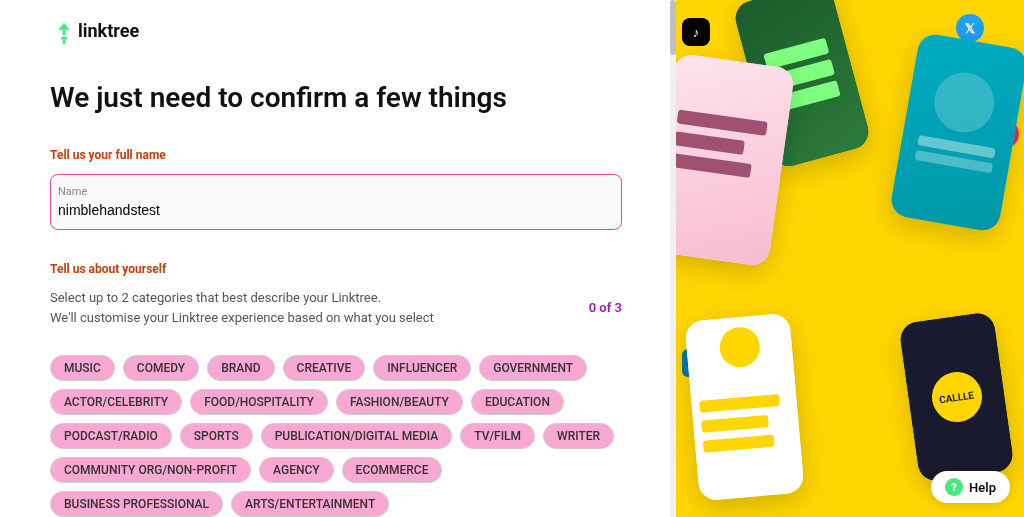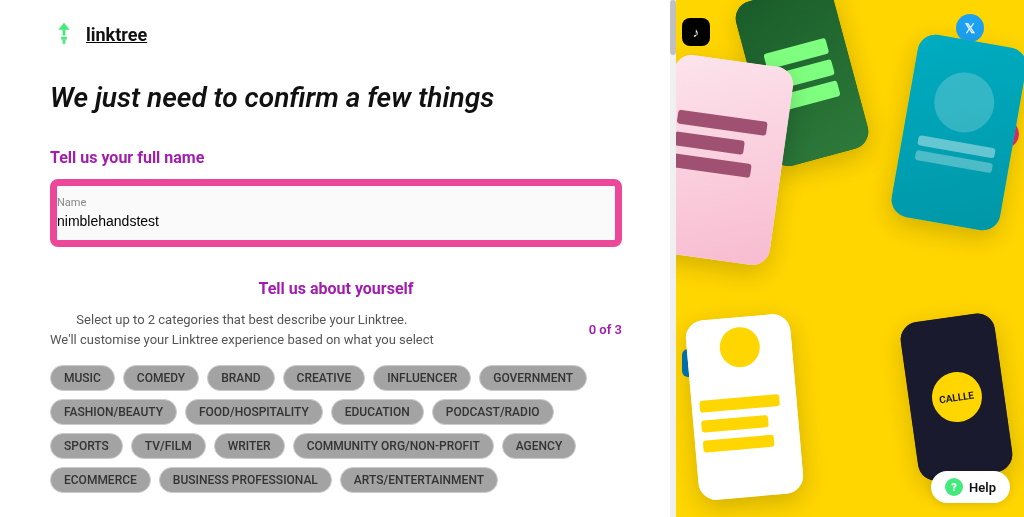--- a/index.html
+++ b/index.html
@@ -22,71 +22,67 @@
     .right-panel {
       width: 352px;
       height: 517px;
       background: #FFD600;
       flex-shrink: 0;
       position: relative;
       overflow: hidden;
     }
     .logo {
       display: flex;
-      align-items: center;
-      gap: 8px;
+      align-items: flex-start;
       margin-bottom: 32px;
-      text-decoration: underline;
     }
     .logo-icon {
       width: 28px;
       height: 28px;
     }
     .logo-text {
       font-size: 18px;
       font-weight: 700;
       color: #111;
     }
     .main-title {
       font-size: 28px;
       font-weight: 600;
       color: #111;
       margin-bottom: 32px;
       line-height: 1.3;
-      font-style: italic;
     }
     .section-label {
-      font-size: 16px;
+      font-size: 12px;
       font-weight: 700;
-      color: #a21caf;
+      color: #c2410c;
       margin-bottom: 12px;
     }
     .input-wrapper {
-      border: 7px solid #ec4899;
+      border: 1px solid #ec4899;
       border-radius: 8px;
-      padding: 10px 0;
+      padding: 10px 7px;
       margin-bottom: 32px;
       background: #fafafa;
     }
     .input-label {
       font-size: 11px;
       color: #888;
       margin-bottom: 2px;
     }
     .name-input {
       border: none;
       background: transparent;
       font-size: 14px;
       color: #000000;
       width: 100%;
       outline: none;
     }
     .about-section {
-      margin-bottom: 16px;
-      text-align: center;
+      margin-bottom: 28px;
     }
     .about-desc {
       font-size: 13px;
       color: #555;
       line-height: 1.5;
     }
     .count-row {
       display: flex;
       justify-content: space-between;
       align-items: center;
@@ -103,21 +99,21 @@
       gap: 8px;
     }
     .tag {
       border: 1.5px solid #ccc;
       border-radius: 20px;
       padding: 5px 13px;
       font-size: 12px;
       font-weight: 500;
       color: #333;
       cursor: pointer;
-      background: #a3a3a3;
+      background: #f9a8d4;
       white-space: nowrap;
       user-select: none;
     }
     
     .phones-container {
       position: relative;
       width: 100%;
       height: 100%;
     }
     .phone {
@@ -325,25 +321,27 @@
     </div>
   </div>
 
   <div class="tags-container" id="tags-container">
   <span class="tag">MUSIC</span>
       <span class="tag">COMEDY</span>
       <span class="tag">BRAND</span>
       <span class="tag">CREATIVE</span>
       <span class="tag">INFLUENCER</span>
       <span class="tag">GOVERNMENT</span>
+      <span class="tag">ACTOR/CELEBRITY</span>
+      <span class="tag">FOOD/HOSPITALITY</span>
       <span class="tag">FASHION/BEAUTY</span>
-      <span class="tag">FOOD/HOSPITALITY</span>
       <span class="tag">EDUCATION</span>
       <span class="tag">PODCAST/RADIO</span>
       <span class="tag">SPORTS</span>
+      <span class="tag">PUBLICATION/DIGITAL MEDIA</span>
       <span class="tag">TV/FILM</span>
       <span class="tag">WRITER</span>
       <span class="tag">COMMUNITY ORG/NON-PROFIT</span>
       <span class="tag">AGENCY</span>
       <span class="tag">ECOMMERCE</span>
       <span class="tag">BUSINESS PROFESSIONAL</span>
       <span class="tag">ARTS/ENTERTAINMENT</span>
     </div>
 </div>
 

